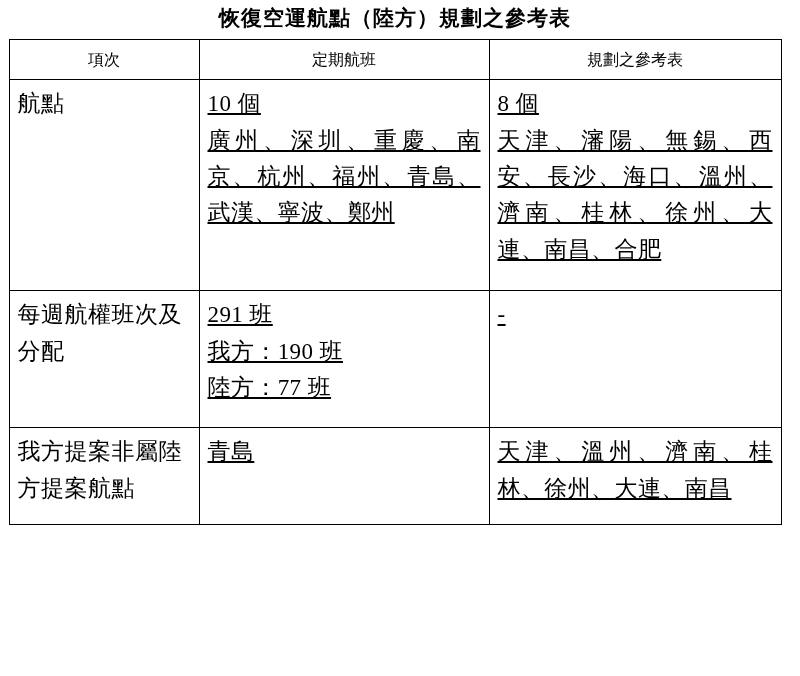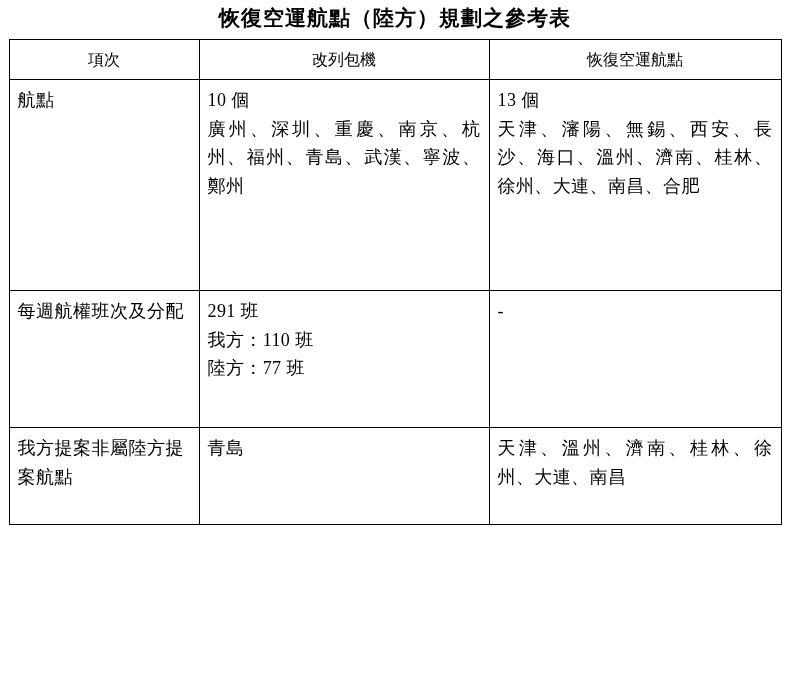--- a/index.html
+++ b/index.html
@@ -32,21 +32,21 @@
   table.ref-table {
     border-collapse: collapse;
     width: 772px;
     margin: 0 auto;
     table-layout: fixed;
   }
   table.ref-table td, table.ref-table th {
     border: 1.6px solid #000000;
     vertical-align: top;
     padding: 6px 8px 8px 8px;
-    font-size: 18px;
+    font-size: 23px;
     line-height: 1.58;
     font-weight: normal;
   }
   table.ref-table thead th {
     text-align: center;
     vertical-align: middle;
     padding: 7px 8px;
     font-size: 16px;
   }
   col.c1 { width: 190px; }
@@ -55,20 +55,21 @@
 
   .cell-label {
     vertical-align: middle;
     text-align: left;
     letter-spacing: 0.5px;
   }
   .cell-body {
     text-align: justify;
     text-justify: inter-ideograph;
     letter-spacing: 0.4px;
+    text-decoration: underline;
   }
   .line {
     display: block;
   }
   .just {
     text-align: justify;
     text-justify: inter-ideograph;
   }
   .row-airports td { height: 196px; }
   .row-freq td { height: 122px; }
@@ -87,42 +88,42 @@
 
   <table class="ref-table">
     <colgroup>
       <col class="c1">
       <col class="c2">
       <col class="c3">
     </colgroup>
     <thead>
       <tr>
         <th>項次</th>
-        <th>改列包機</th>
-        <th>恢復空運航點</th>
+        <th>定期航班</th>
+        <th>規劃之參考表</th>
       </tr>
     </thead>
     <tbody>
       <tr class="row-airports">
         <td class="cell-label">航點</td>
         <td class="cell-body">
           <span class="line">10 個</span>
           <span class="just">廣州、深圳、重慶、南京、杭州、福州、青島、武漢、寧波、鄭州</span>
         </td>
         <td class="cell-body">
-          <span class="line">13 個</span>
+          <span class="line">8 個</span>
           <span class="just">天津、瀋陽、無錫、西安、長沙、海口、溫州、濟南、桂林、徐州、大連、南昌、合肥</span>
         </td>
       </tr>
 
       <tr class="row-freq">
         <td class="cell-label">每週航權班次及分配</td>
         <td class="cell-body">
           <span class="line">291 班</span>
-          <span class="line">我方：110 班</span>
+          <span class="line">我方：190 班</span>
           <span class="line">陸方：77 班</span>
         </td>
         <td class="cell-body">
           <span class="dash">-</span>
         </td>
       </tr>
 
 
       <tr class="row-ourprop">
         <td class="cell-label">我方提案非屬陸方提案航點</td>

